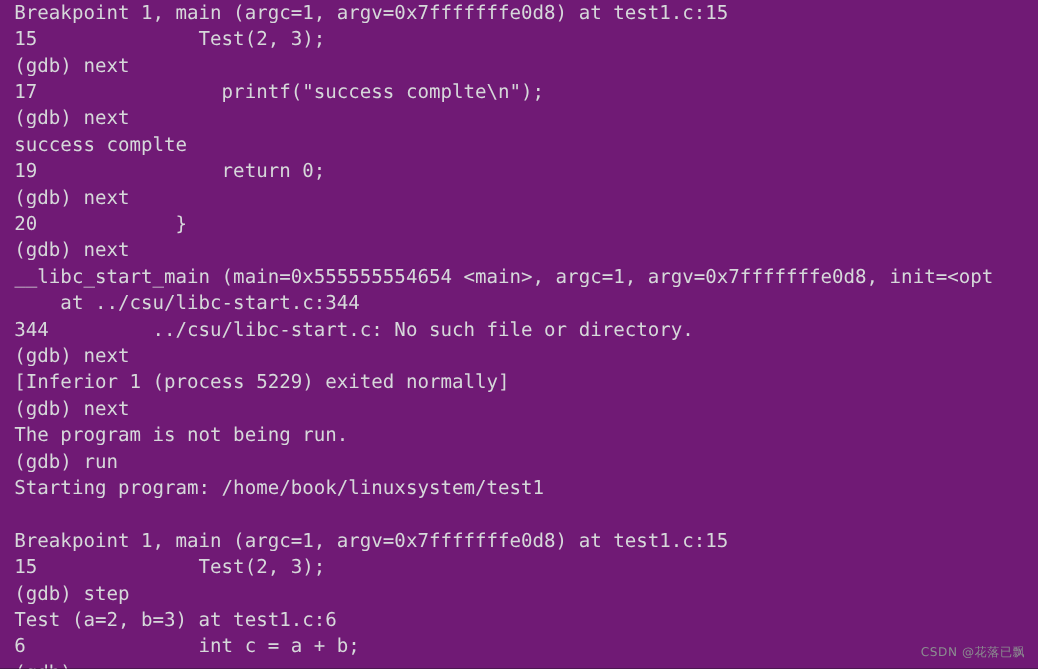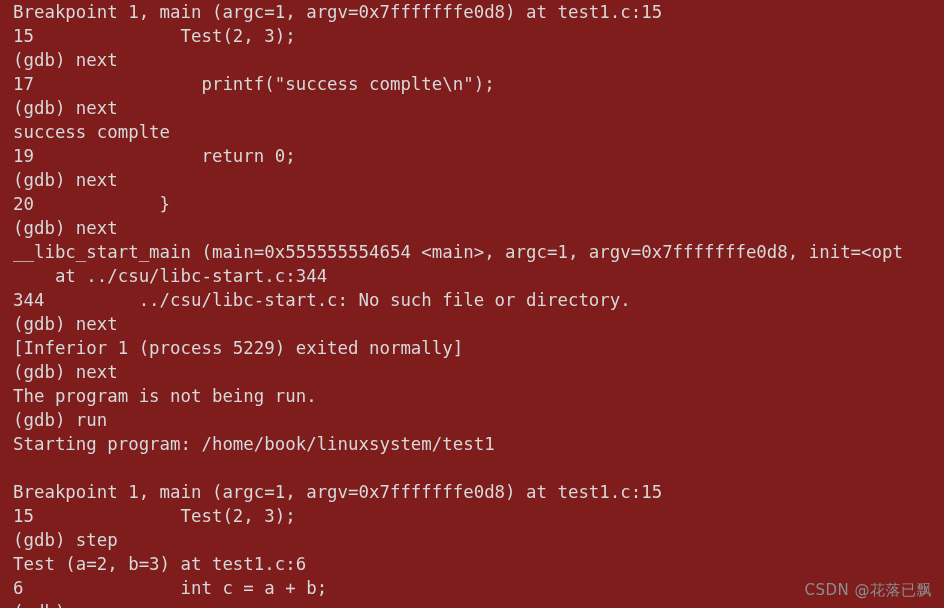--- a/index.html
+++ b/index.html
@@ -36,29 +36,29 @@
     text-overflow: clip;
   }
   .term-line.blank {
     height: 24px;
   }
   #watermark {
     position: absolute;
     right: 12px;
     bottom: 8px;
     font-family: "DejaVu Sans", "Liberation Sans", sans-serif;
-    font-size: 15px;
+    font-size: 11px;
     color: #8b8d90;
     letter-spacing: 0.5px;
     user-select: none;
     pointer-events: none;
   }
 </style>
 </head>
 <body style="background: rgb(23, 24, 26);">
 
-<div id="terminal" style="background: #7f1d1d;">
+<div id="terminal" style="background: #701a75;">
 
   <div id="terminal-output" style="color: rgb(214, 216, 218);"><div class="term-line">Breakpoint 1, main (argc=1, argv=0x7fffffffe0d8) at test1.c:15</div><div class="term-line">15              Test(2, 3);</div><div class="term-line">(gdb) next</div><div class="term-line">17                printf("success complte\n");</div><div class="term-line">(gdb) next</div><div class="term-line">success complte</div><div class="term-line">19                return 0;</div><div class="term-line">(gdb) next</div><div class="term-line">20            }</div><div class="term-line">(gdb) next</div><div class="term-line">__libc_start_main (main=0x555555554654 &lt;main&gt;, argc=1, argv=0x7fffffffe0d8, init=&lt;opt</div><div class="term-line">    at ../csu/libc-start.c:344</div><div class="term-line">344         ../csu/libc-start.c: No such file or directory.</div><div class="term-line">(gdb) next</div><div class="term-line">[Inferior 1 (process 5229) exited normally]</div><div class="term-line">(gdb) next</div><div class="term-line">The program is not being run.</div><div class="term-line">(gdb) run</div><div class="term-line">Starting program: /home/book/linuxsystem/test1</div><div class="term-line blank"></div><div class="term-line">Breakpoint 1, main (argc=1, argv=0x7fffffffe0d8) at test1.c:15</div><div class="term-line">15              Test(2, 3);</div><div class="term-line">(gdb) step</div><div class="term-line">Test (a=2, b=3) at test1.c:6</div><div class="term-line">6               int c = a + b;</div><div class="term-line">(gdb) </div></div>
 
   <div id="watermark" style="color: rgb(139, 141, 144);">CSDN @花落已飘</div>
 
 </div>
 
 </body></html>

